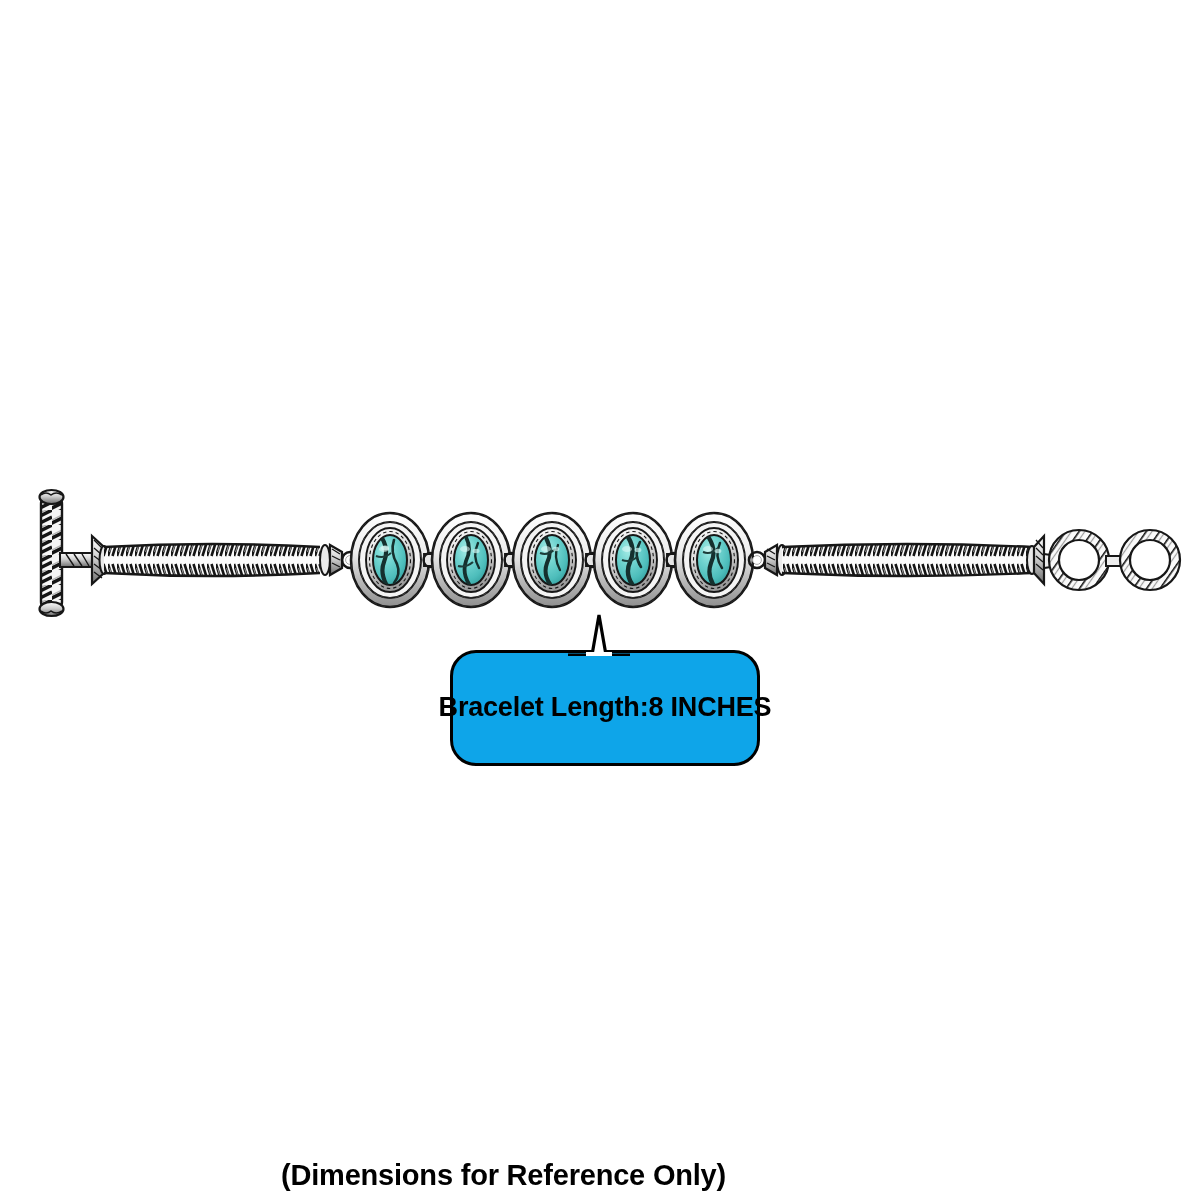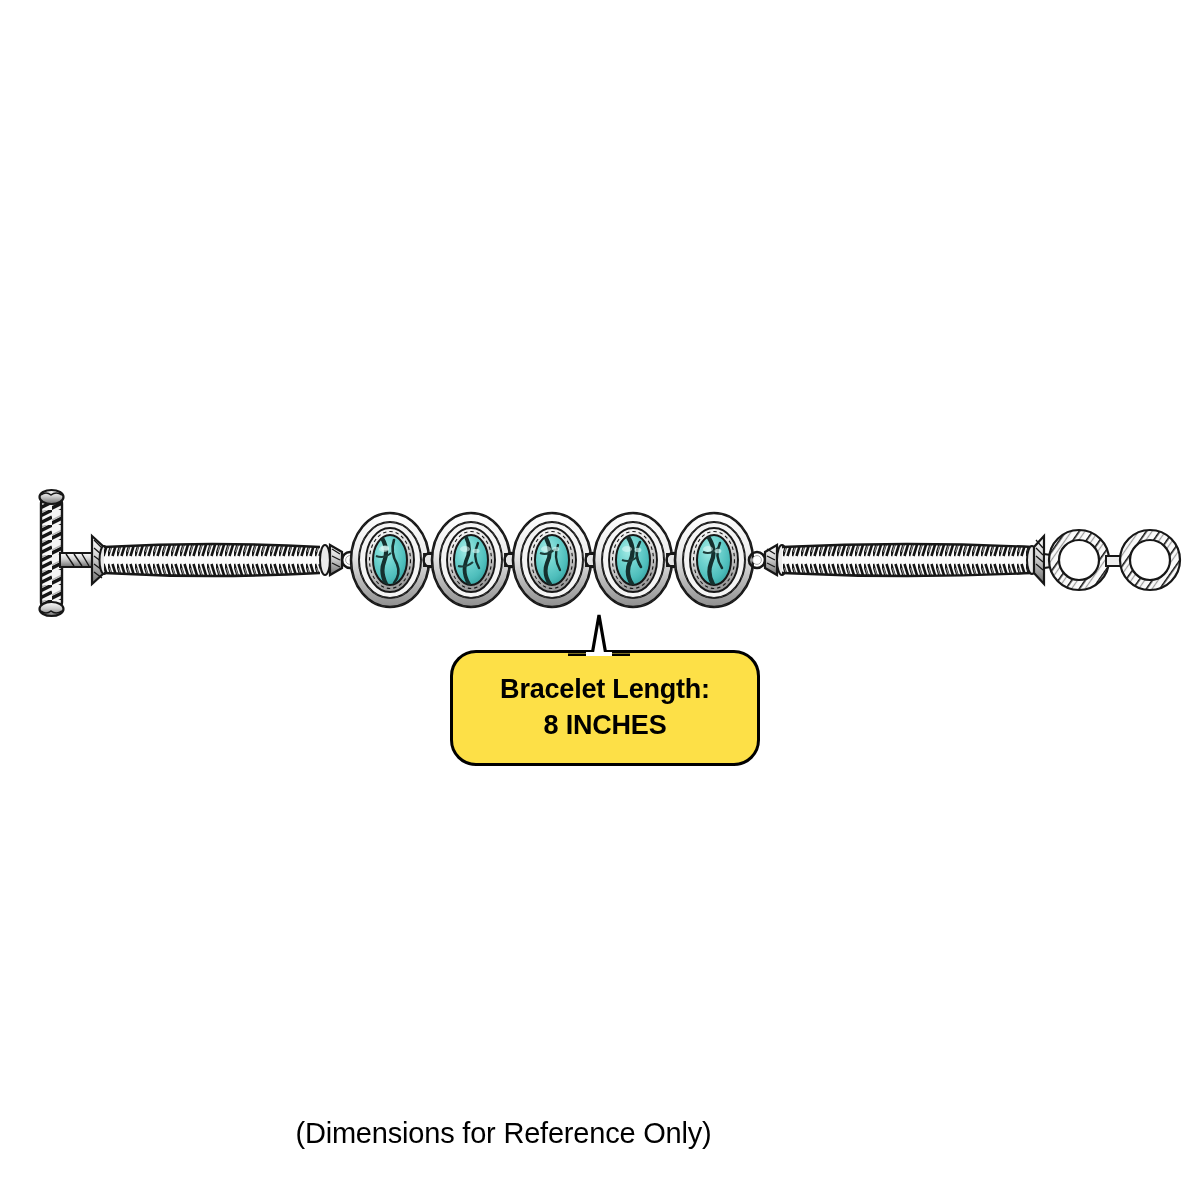--- a/index.html
+++ b/index.html
@@ -29,23 +29,23 @@
   }
   .callout-box {
     position: absolute;
     left: 450px;
     top: 650px;
     width: 310px;
     height: 116px;
     box-sizing: border-box;
     border: 3px solid #000000;
     border-radius: 26px;
-    background: #fde047;
+    background: #0ea5e9;
     display: flex;
-    flex-direction: column;
+    flex-direction: row;
     align-items: center;
     justify-content: center;
     z-index: 5;
   }
   .callout-line {
     font-size: 27px;
     font-weight: bold;
     color: #000000;
     line-height: 1.33;
     letter-spacing: -0.2px;
@@ -55,25 +55,25 @@
     position: absolute;
     left: 566px;
     top: 612px;
     width: 66px;
     height: 44px;
     z-index: 6;
   }
   .footer-note {
     position: absolute;
     left: 0;
-    top: 1117px;
+    top: 1159px;
     width: 1007px;
     text-align: center;
     font-size: 29px;
-    font-weight: normal;
+    font-weight: bold;
     color: #000000;
     letter-spacing: -0.2px;
   }
 </style>
 </head>
 <body>
 
 <div id="stage">
 
   <svg id="product-svg" viewBox="0 0 1200 1200">

